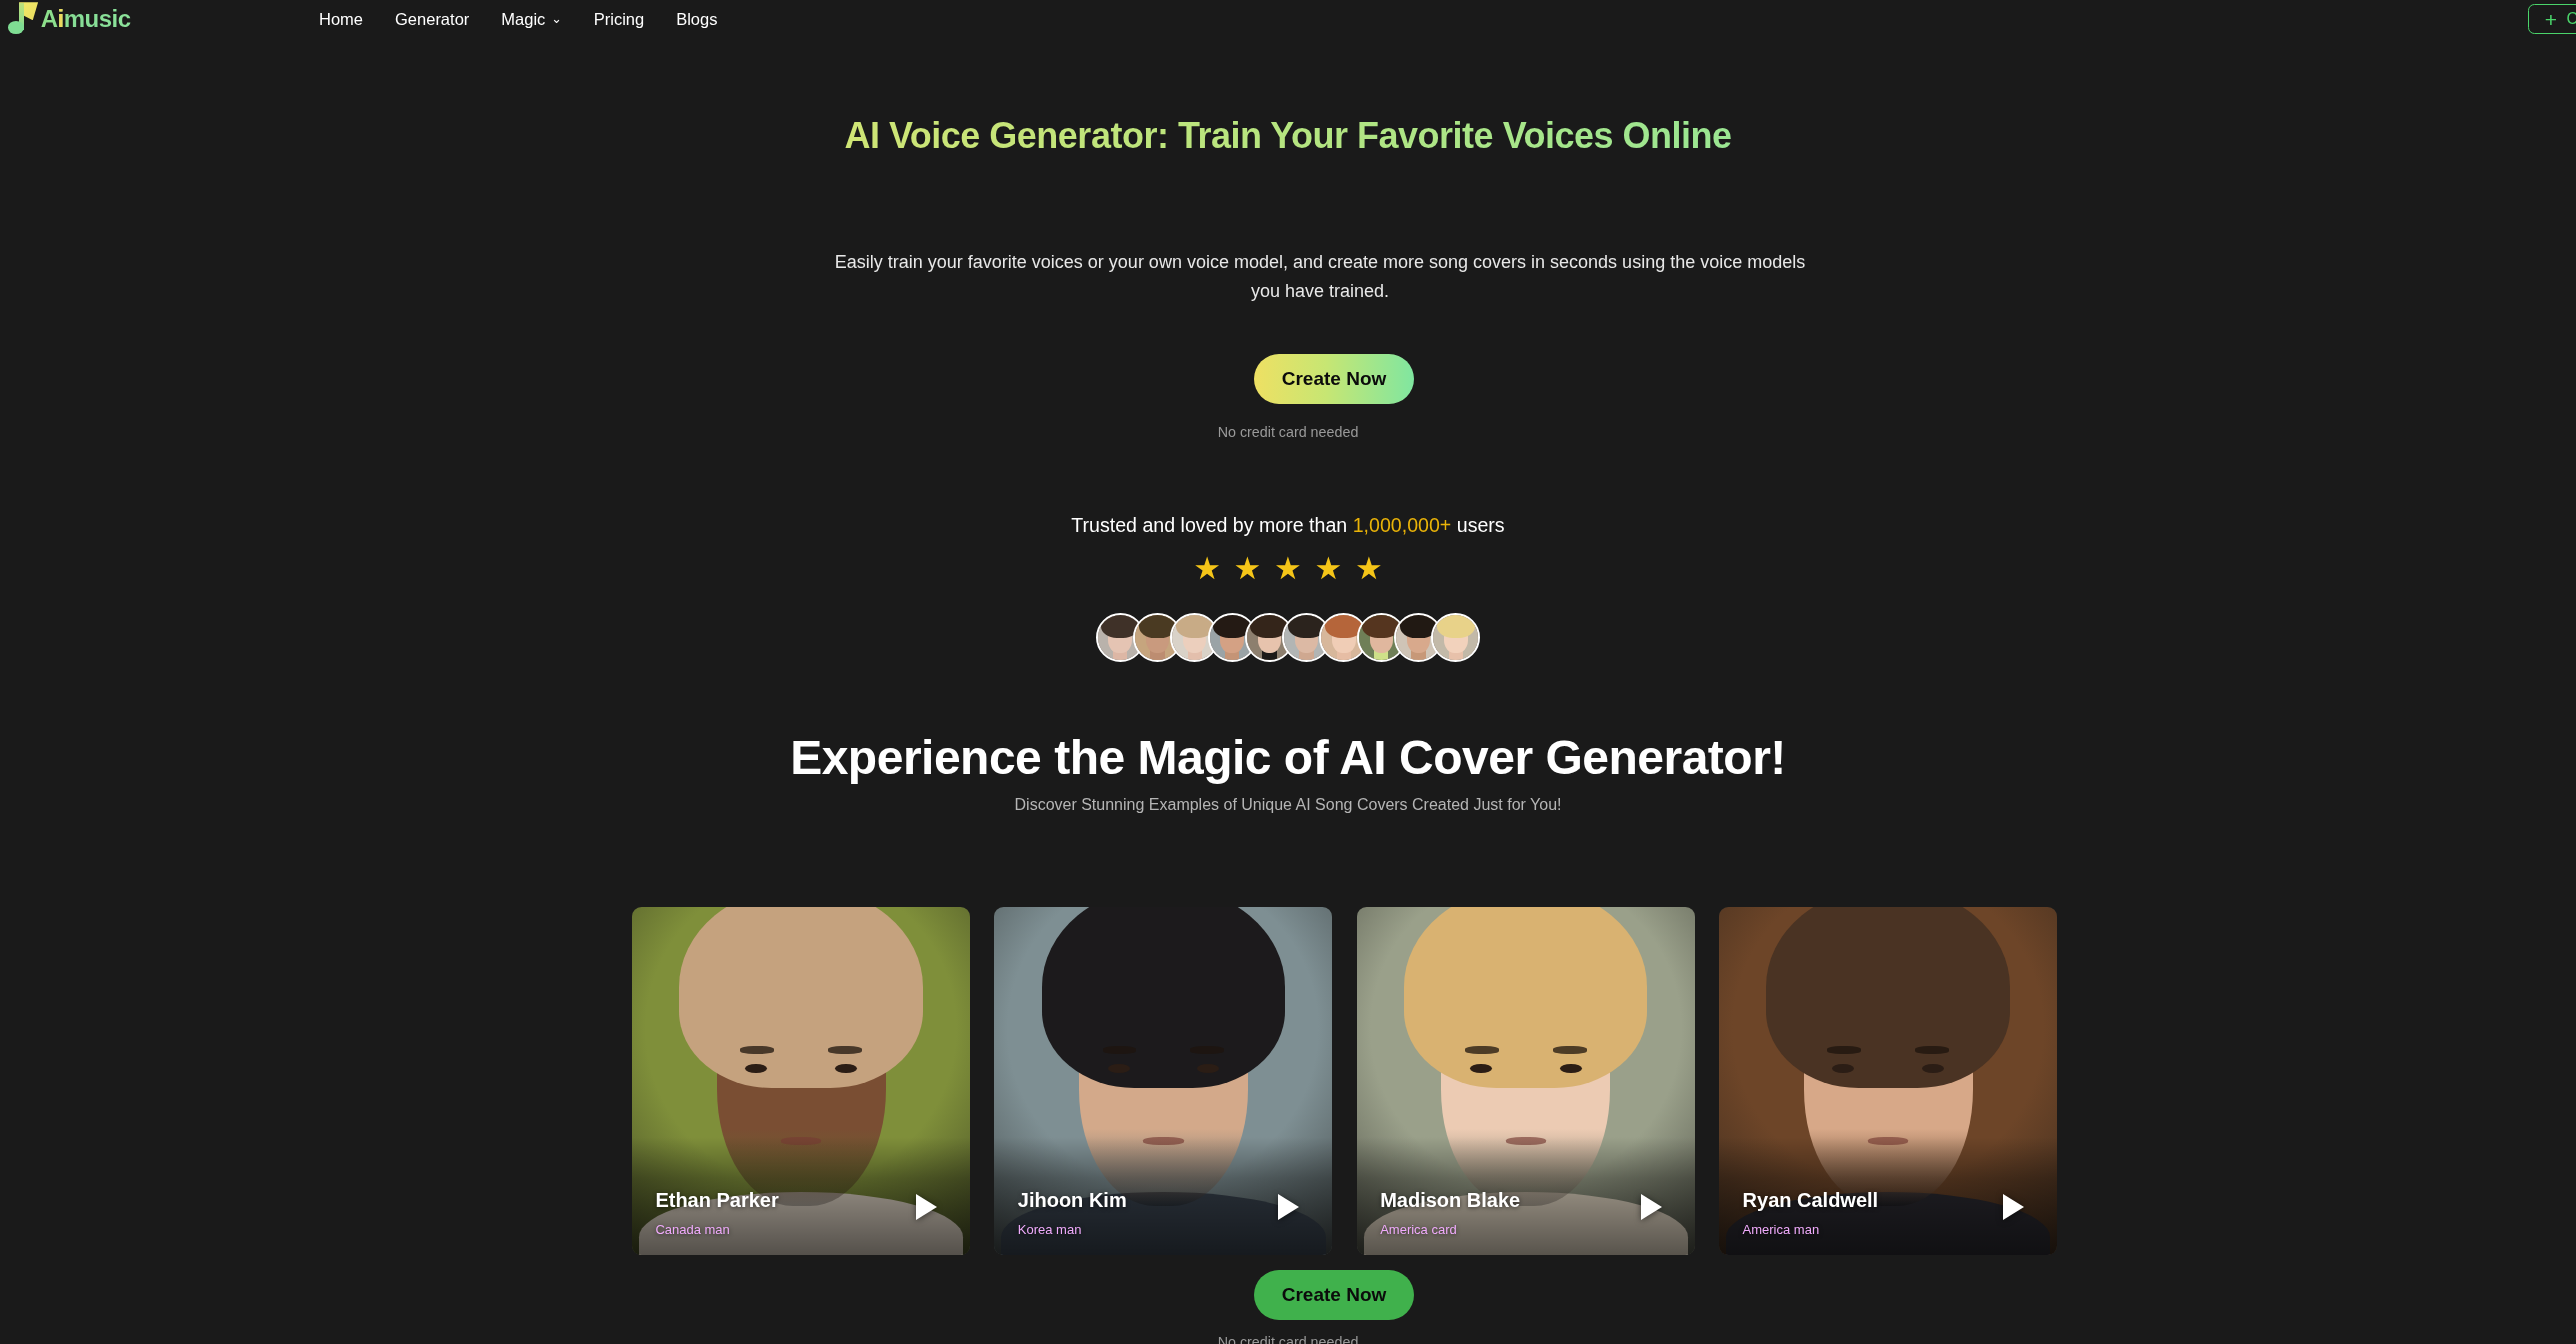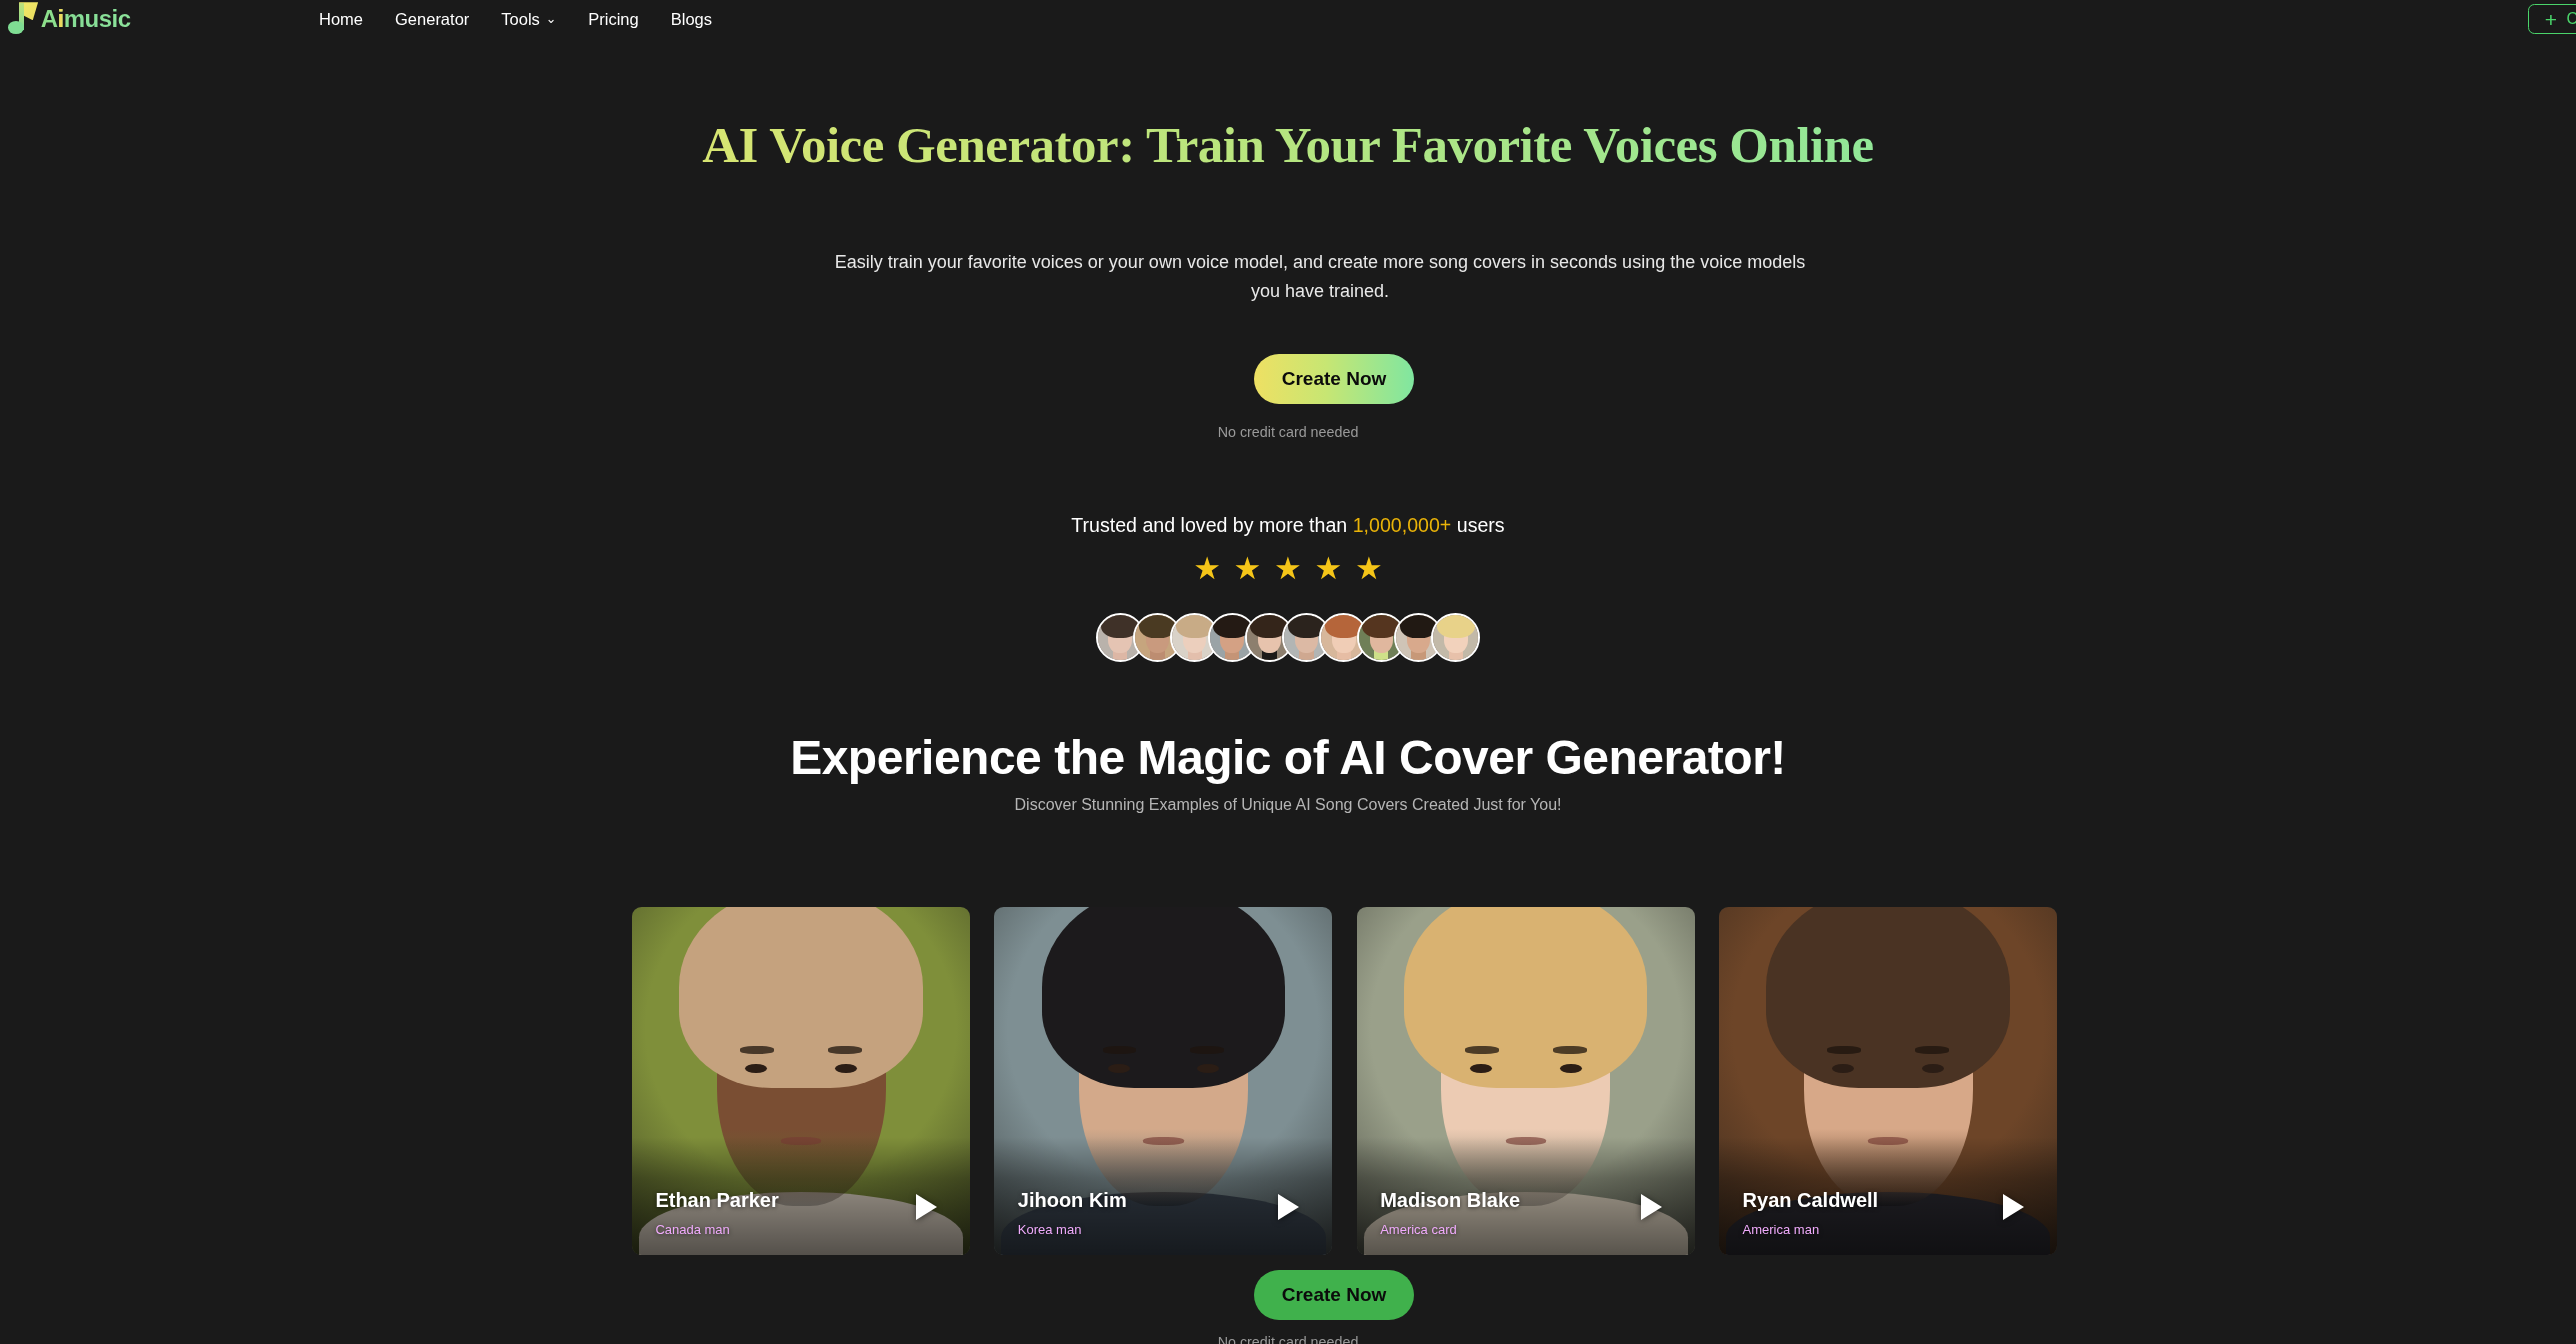--- a/index.html
+++ b/index.html
@@ -63,24 +63,24 @@
     font-size:16px; display:flex; align-items:center; gap:9.6px;
     white-space:nowrap; cursor:pointer;
   }
   .header-cta .plus { font-size:21px; line-height:1; font-weight:300; }
 
   
   .hero { position:absolute; top:0; left:0; width:2576px; }
   .hero-title {
     position:absolute; top:114px; left:0; width:2576px;
     text-align:center;
-    font-size:51px; font-weight:700; line-height:1.22;
+    font-size:36px; font-weight:700; line-height:1.22;
     letter-spacing:-0.5px;
     background:linear-gradient(90deg,#ece063 0%,#dfe56f 22%,#b9e57e 48%,#8ee79a 75%,#7fe6a3 100%);
-    -webkit-background-clip:text; background-clip:text; color:transparent;font-family:Liberation Serif, serif;
+    -webkit-background-clip:text; background-clip:text; color:transparent;
   }
   .hero-sub {
     position:absolute; top:248px; left:834px; width:972px;
     text-align:center; font-size:18px; line-height:1.62; color:#e8e8e8;
   }
 
   .btn-create-hero {
     position:absolute; top:354px; left:1254px;
     width:160px; height:50px; border-radius:25.5px; border:none;
     background:linear-gradient(90deg,#eee063 0%,#c7e673 45%,#80e6a0 100%);
@@ -235,21 +235,21 @@
   </div>
 
   <nav class="nav">
     <span class="nav-item">
       <span>Home</span>
     </span>
     <span class="nav-item">
       <span>Generator</span>
     </span>
     <span class="nav-item">
-      <span>Tools</span>
+      <span>Magic</span>
       <span class="chev">⌄</span>
     </span>
     <span class="nav-item">
       <span>Pricing</span>
     </span>
     <span class="nav-item">
       <span>Blogs</span>
     </span>
   </nav>
 

